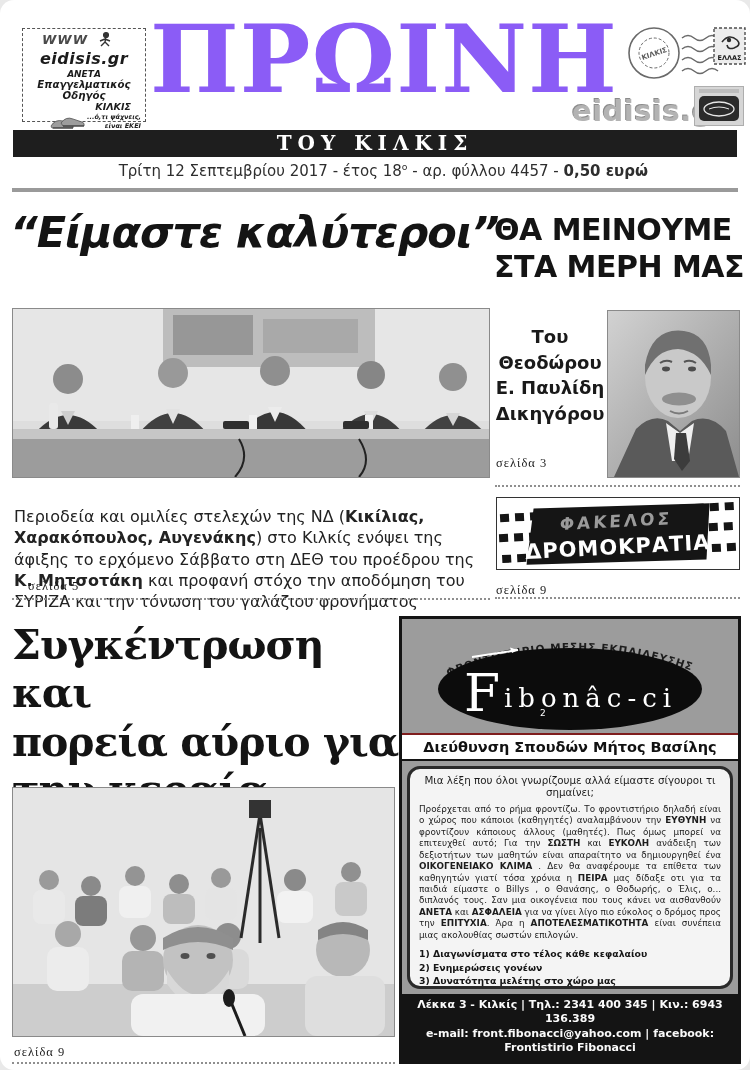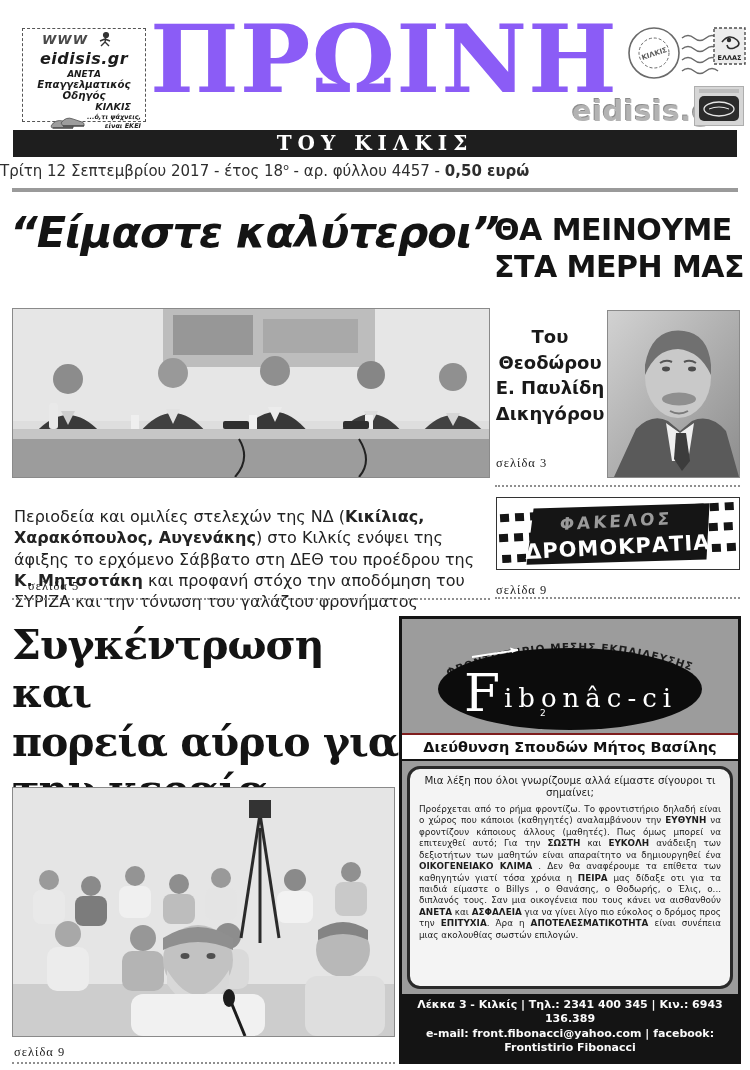--- a/index.html
+++ b/index.html
@@ -1,17 +1,17 @@
 <!DOCTYPE html>
 <html><head>
 <meta charset="utf-8">
 <style>
   html,body{margin:0;padding:0;background:#e9e9e9;}
   .page{position:relative;width:750px;height:1070px;margin:0 auto;background:#ffffff;
-        font-family:"DejaVu Sans",sans-serif;color:#1b1b1b;overflow:hidden;}
+        font-family:"DejaVu Sans",sans-serif;color:#1b1b1b;overflow:hidden;border-radius:14px;}
   .abs{position:absolute;}
 
   
   .eidisis-box{left:22px;top:28px;width:124px;height:94px;border:1px dashed #555;
                background:#fff;padding:2px 4px;box-sizing:border-box;text-align:center;}
   .eidisis-site{font-family:"DejaVu Sans",sans-serif;font-weight:bold;font-style:italic;
                 font-size:16px;letter-spacing:.5px;margin-top:-2px;}
   .eidisis-l1{font-size:9px;font-weight:bold;font-style:italic;margin-top:1px;}
   .eidisis-l2{font-size:10.2px;font-weight:bold;font-style:italic;}
   .eidisis-l3{font-size:9.5px;font-weight:bold;font-style:italic;text-align:right;padding-right:10px;}
@@ -29,21 +29,21 @@
   .media-logo{left:694px;top:86px;width:50px;height:40px;background:#d6d6d6;
       border:1px solid #aeaeae;box-sizing:border-box;padding:9px 4px 4px 4px;}
   .media-logo-top{position:absolute;left:4px;top:2px;width:40px;height:4px;background:#bdbdbd;}
   .media-inner{width:100%;height:100%;background:#2b2b2b;border-radius:5px;position:relative;}
   .media-inner svg{position:absolute;left:0;top:0;}
 
   .subtitle-bar{left:13px;top:130px;width:724px;height:27px;background:#1e1e1e;
       text-align:center;}
   .subtitle-bar span{font-family:"DejaVu Serif",serif;font-weight:bold;font-size:20px;
       color:#fff;letter-spacing:6px;line-height:27px;}
-  .date-line{left:0;top:161px;width:648px;text-align:left;font-size:15px;color:#2e2e2e;}
+  .date-line{left:0;top:161px;width:648px;text-align:right;font-size:15px;color:#2e2e2e;}
   .grey-rule{left:12px;top:188px;width:726px;height:4px;background:#9a9a9a;}
 
   
   .headline-lead{left:10px;top:207px;width:480px;font-family:"DejaVu Sans",sans-serif;
       font-weight:bold;font-style:italic;font-size:43px;letter-spacing:-1px;color:#141414;
       white-space:nowrap;}
   .photo{border:1px solid #8a8a8a;background:#d9d9d9;overflow:hidden;box-sizing:border-box;}
   .photo-panel{left:12px;top:308px;width:478px;height:170px;}
   .lead-summary{left:14px;top:490px;width:474px;font-size:16px;line-height:1.33;color:#222;}
   .page-ref{font-family:Liberation Serif, serif;font-size:12.5px;color:#1d1d1d;letter-spacing:1px;}
@@ -327,20 +327,26 @@
         <path d="M116 31 l-8 -2.5 l2 5.5 Z" fill="#fff"></path>
         <text x="62" y="92" font-family="DejaVu Serif,serif" font-size="52" fill="#fff">F</text>
         <text x="102" y="88" font-family="DejaVu Serif,serif" font-size="26" fill="#fff" letter-spacing="6">ibonâc-ci</text>
         <text x="138" y="97" font-size="9" fill="#fff">2</text>
       </svg>
     </div>
     <div class="ad-strip">Διεύθυνση Σπουδών Μήτος Βασίλης</div>
     <div class="ad-box">
       <div class="ad-box-intro">Μια λέξη που όλοι γνωρίζουμε αλλά είμαστε σίγουροι τι σημαίνει;</div>
       <div class="ad-body"><span>Προέρχεται από το ρήμα φροντίζω. Το φροντιστήριο δηλαδή είναι ο χώρος που κάποιοι (καθηγητές) αναλαμβάνουν την </span><span class="seg-bold">ΕΥΘΥΝΗ</span><span> να φροντίζουν κάποιους άλλους (μαθητές). Πως όμως μπορεί να επιτευχθεί αυτό; Για την </span><span class="seg-bold">ΣΩΣΤΗ</span><span> και </span><span class="seg-bold">ΕΥΚΟΛΗ</span><span> ανάδειξη των δεξιοτήτων των μαθητών είναι απαραίτητο να δημιουργηθεί ένα </span><span class="seg-bold">ΟΙΚΟΓΕΝΕΙΑΚΟ ΚΛΙΜΑ</span><span> . Δεν θα αναφέρουμε τα επίθετα των καθηγητών γιατί τόσα χρόνια η </span><span class="seg-bold">ΠΕΙΡΑ</span><span> μας δίδαξε οτι για τα παιδιά είμαστε ο Billys , ο Θανάσης, ο Θοδωρής, ο Έλις, ο... διπλανός τους.  Σαν μια οικογένεια που τους κάνει να αισθανθούν </span><span class="seg-bold">ΑΝΕΤΑ</span><span> και </span><span class="seg-bold">ΑΣΦΑΛΕΙΑ</span><span> για να γίνει λίγο πιο εύκολος ο δρόμος προς την </span><span class="seg-bold">ΕΠΙΤΥΧΙΑ</span><span>. Άρα η </span><span class="seg-bold">ΑΠΟΤΕΛΕΣΜΑΤΙΚΟΤΗΤΑ</span><span> είναι συνέπεια μιας ακολουθίας σωστών επιλογών.</span></div>
+      <div class="ad-list">
+        <div>1) Διαγωνίσματα στο τέλος κάθε κεφαλαίου</div>
+        <div>2) Ενημερώσεις γονέων</div>
+        <div>3) Δυνατότητα μελέτης στο χώρο μας</div>
+
+      </div>
 
     </div>
     <div class="ad-footer">
       <div>Λέκκα 3 - Κιλκίς | Τηλ.: 2341 400 345 | Κιν.: 6943 136.389</div>
       <div>e-mail: front.fibonacci@yahoo.com | facebook: Frontistirio Fibonacci</div>
     </div>
   </div>
 
 </div>
 

